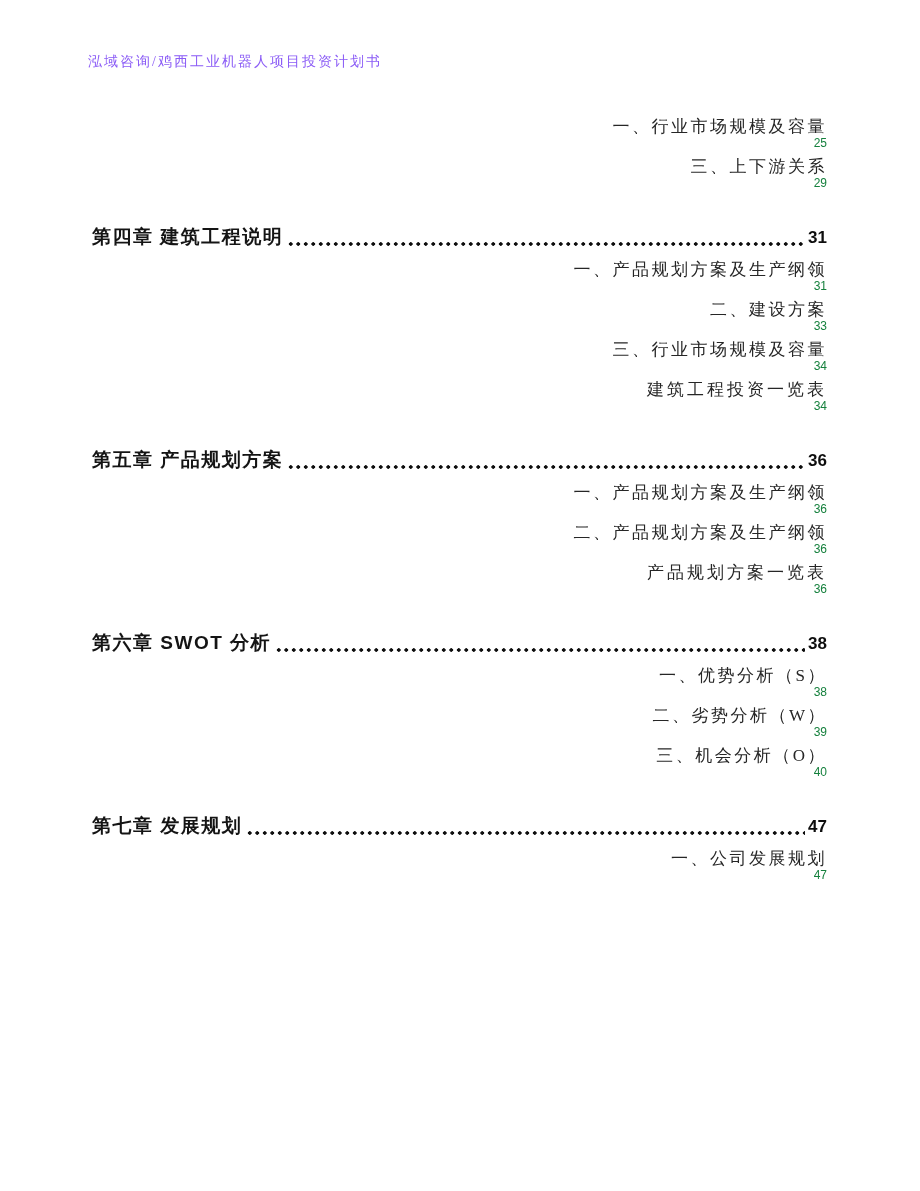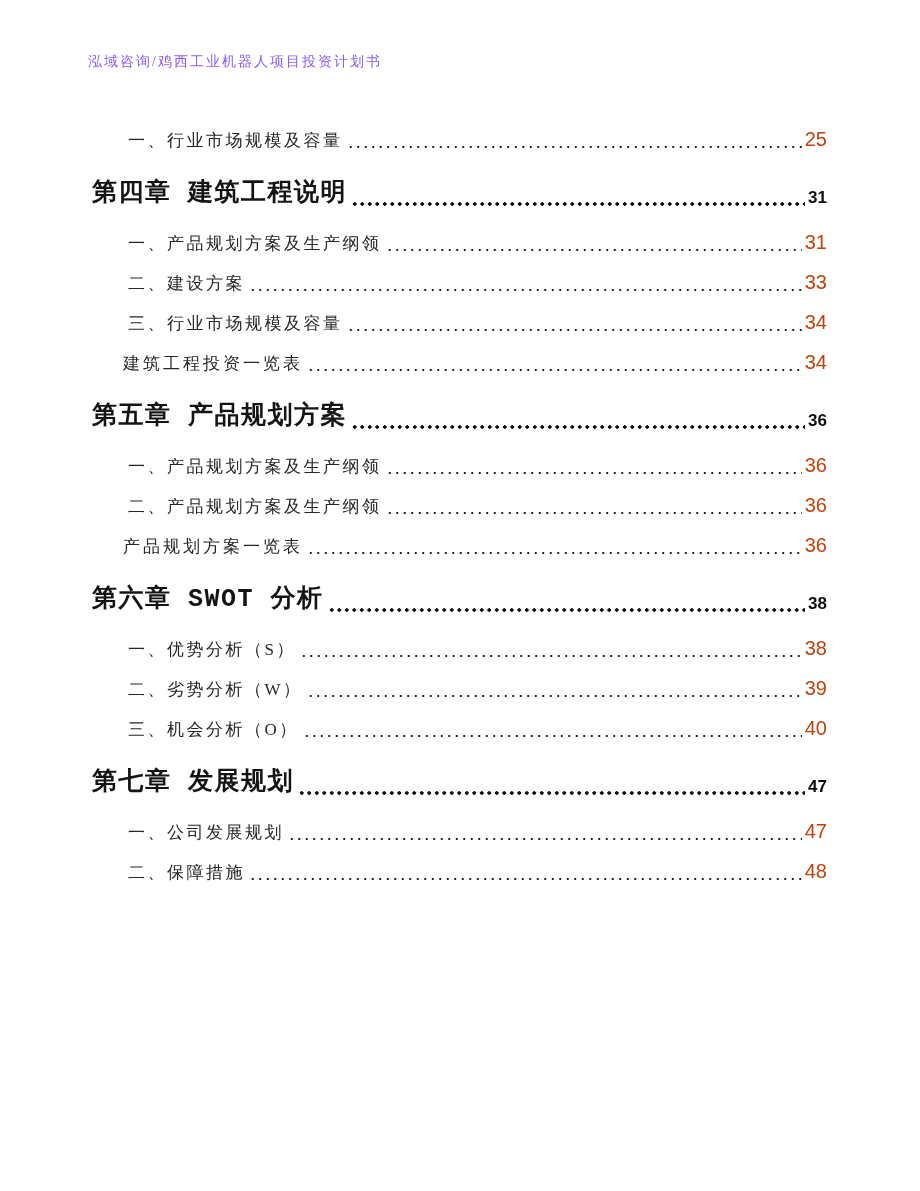--- a/index.html
+++ b/index.html
@@ -28,88 +28,95 @@
   .toc-row {
     display: flex;
     align-items: flex-end;
     box-sizing: border-box;
     color: #1f1f1f;
   }
   .toc-row.sub {
     height: 40px;
     padding-bottom: 9px;
     padding-left: 36px;
+    flex-direction: column;
   }
   .toc-row.table {
     height: 40px;
     padding-bottom: 9px;
     padding-left: 31px;
+    flex-direction: column;
   }
   .toc-row.chapter {
     height: 46px;
     padding-bottom: 11px;
     margin-top: 13px;
     margin-bottom: 4px;
   }
   .toc-label {
     white-space: nowrap;
     font-size: 17px;
     letter-spacing: 2.5px;
     line-height: 1;
     font-family: "Liberation Serif", serif;
     color: #262626;
   }
   .toc-row.table .toc-label {
     letter-spacing: 3px;
   }
   .toc-row.chapter .toc-label {
-    font-family: Liberation Mono, monospace;
+    font-family: Liberation Sans, sans-serif;
     font-weight: 700;
-    font-size: 25px;
+    font-size: 19px;
     letter-spacing: 1.5px;
     color: #141414;
   }
   .toc-dots {
     flex: 1 1 auto;
     height: 6px;
     margin: 0 3px -1px 4px;
     background-image: radial-gradient(circle, #1c1c1c 1.25px, transparent 1.45px);
     background-size: 7.5px 6px;
     background-repeat: repeat-x;
     background-position: left bottom;
   }
   .toc-row.chapter .toc-dots {
     background-image: radial-gradient(circle, #0e0e0e 1.55px, transparent 1.75px);
     background-size: 7.5px 6px;
     height: 7px;
   }
   .toc-page {
     font-family: "Liberation Sans", sans-serif;
-    font-size: 20px;
+    font-size: 12px;
     line-height: 1;
     white-space: nowrap;
-    color: #c2410c;
+    color: #15803d;
   }
   .toc-row.chapter .toc-page {
     font-weight: 700;
     font-size: 17px;
     color: #0e0e0e;
   }
 </style>
 </head>
 <body>
 
 <div class="page-root">
   <div class="doc-header">泓域咨询/鸡西工业机器人项目投资计划书</div>
 
   <div class="toc">
       <div class="toc-row sub">
     <span class="toc-label">一、行业市场规模及容量</span>
     <span class="toc-dots"></span>
     <span class="toc-page">25</span>
+  </div>
+      <div class="toc-row sub">
+    <span class="toc-label">三、上下游关系</span>
+    <span class="toc-dots"></span>
+    <span class="toc-page">29</span>
   </div>
       <div class="toc-row chapter">
     <span class="toc-label">第四章 建筑工程说明</span>
     <span class="toc-dots"></span>
     <span class="toc-page">31</span>
   </div>
       <div class="toc-row sub">
     <span class="toc-label">一、产品规划方案及生产纲领</span>
     <span class="toc-dots"></span>
     <span class="toc-page">31</span>
@@ -172,19 +179,14 @@
       <div class="toc-row chapter">
     <span class="toc-label">第七章 发展规划</span>
     <span class="toc-dots"></span>
     <span class="toc-page">47</span>
   </div>
       <div class="toc-row sub">
     <span class="toc-label">一、公司发展规划</span>
     <span class="toc-dots"></span>
     <span class="toc-page">47</span>
   </div>
-      <div class="toc-row sub">
-    <span class="toc-label">二、保障措施</span>
-    <span class="toc-dots"></span>
-    <span class="toc-page">48</span>
-  </div>
     </div>
 </div>
 
 </body></html>

